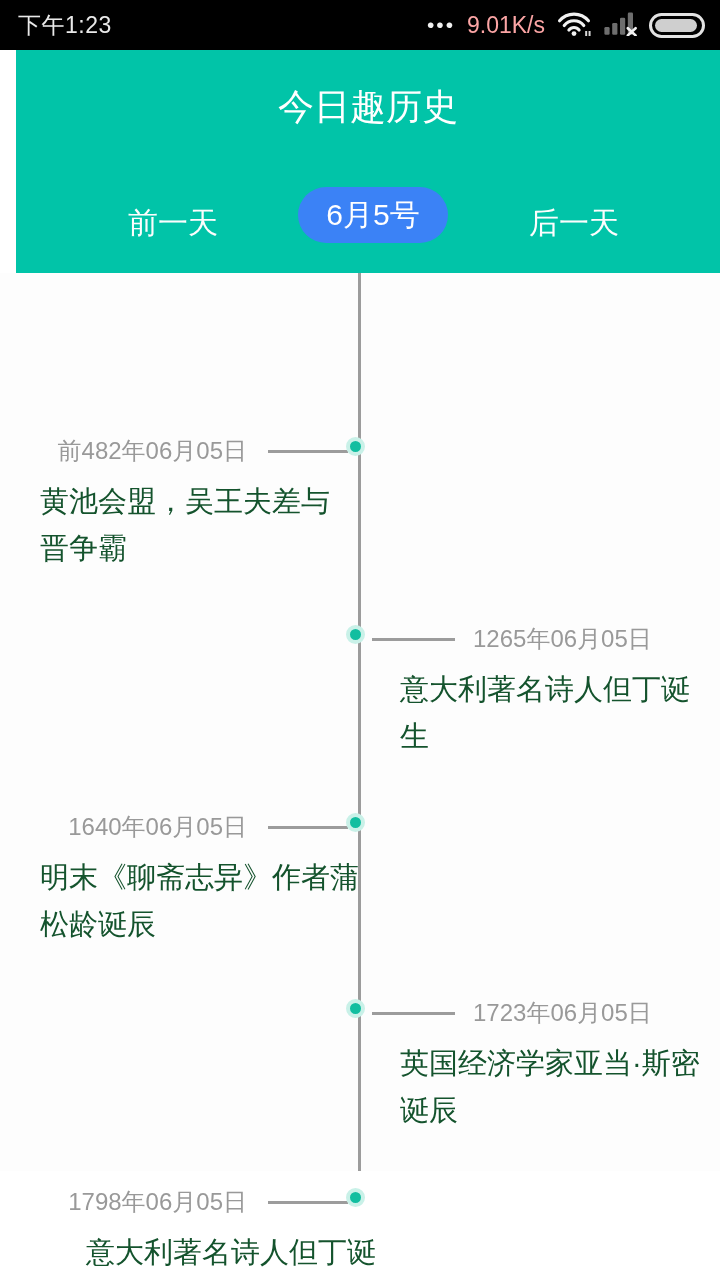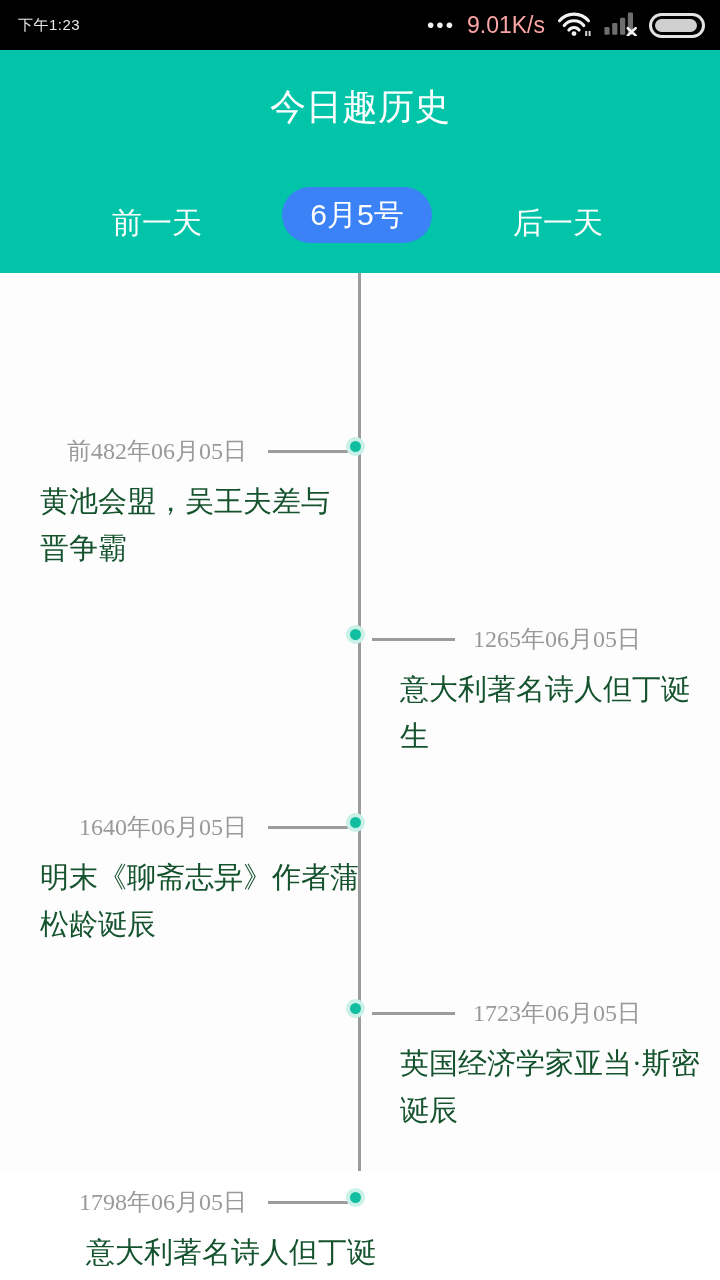--- a/index.html
+++ b/index.html
@@ -1,38 +1,38 @@
 <!DOCTYPE html>
 <html><head>
 <meta charset="utf-8">
 <style>
   * { margin:0; padding:0; box-sizing:border-box; }
   html,body { width:720px; height:1280px; }
   body { font-family:"Liberation Sans","DejaVu Sans",sans-serif; background:#fff; overflow:hidden; position:relative; }
 
   
   .status-bar { height:50px; background:#000; color:#e9e9e9; display:flex; align-items:center; padding:0 15px 0 18px; }
-  .sb-time { font-size:15px; letter-spacing:.5px; }
+  .sb-time { font-size:23px; letter-spacing:.5px; }
   .sb-right { margin-left:auto; display:flex; align-items:center; gap:12px; }
   .sb-dots { font-size:21px; letter-spacing:2px; color:#f0f0f0; }
   .sb-speed { font-size:23px; color:#fca5a5; }
   .battery { width:56px; height:25px; border:3px solid #e3e3e3; border-radius:13px; position:relative; }
   .battery-fill { position:absolute; top:3px; bottom:3px; left:3px; right:5px; background:#cfcfcf; border-radius:8px; }
 
   
-  .header { height:223px; background:#01C4A8; position:relative; }
+  .header { height:223px; background:#01C4A8; position:relative;margin-left:16px; }
   .app-title { position:absolute; top:33px; left:0; width:100%; text-align:center; font-size:36px; color:#fff; }
   .nav-prev, .nav-next { position:absolute; top:153px; font-size:30px; color:#fdfdfd; cursor:pointer; }
   .nav-prev { left:112px; }
   .nav-next { left:513px; }
   .nav-pill { position:absolute; left:282px; top:137px; width:150px; height:56px; border-radius:28px;
               background:#3b82f6; color:#fff; font-size:30px; display:flex; align-items:center; justify-content:center; }
 
   
-  .timeline { position:relative; height:898px; background:#FDFDFD;font-family:Liberation Serif, serif; }
+  .timeline { position:relative; height:898px; background:#FDFDFD; }
   .vline { position:absolute; left:358px; top:0; bottom:0; width:3px; background:#9C9C9C; }
   .dot { position:absolute; left:346px; width:19px; height:19px; background:#12BEA0;
          border:4px solid #C9F1E8; border-radius:50%; }
   .connector { position:absolute; height:3px; background:#9C9C9C; }
   .connector.left { left:268px; width:80px; }
   .connector.right { left:372px; width:83px; }
   .t-date { position:absolute; font-size:24px; color:#999999; white-space:nowrap; line-height:32px; }
   .t-date.left { right:473px; text-align:right; }
   .t-date.right { left:473px; }
   .t-title { position:absolute; font-size:29px; color:#14532d; line-height:47px; }

